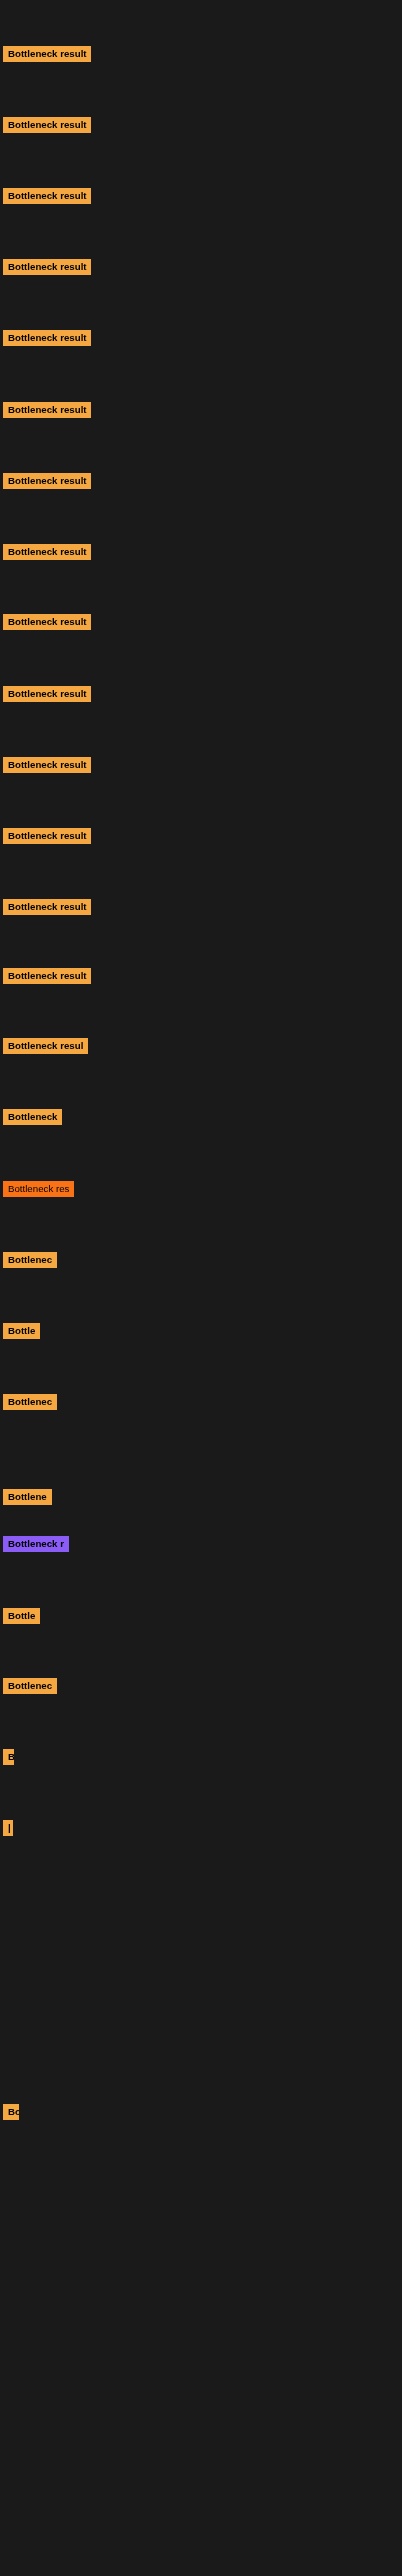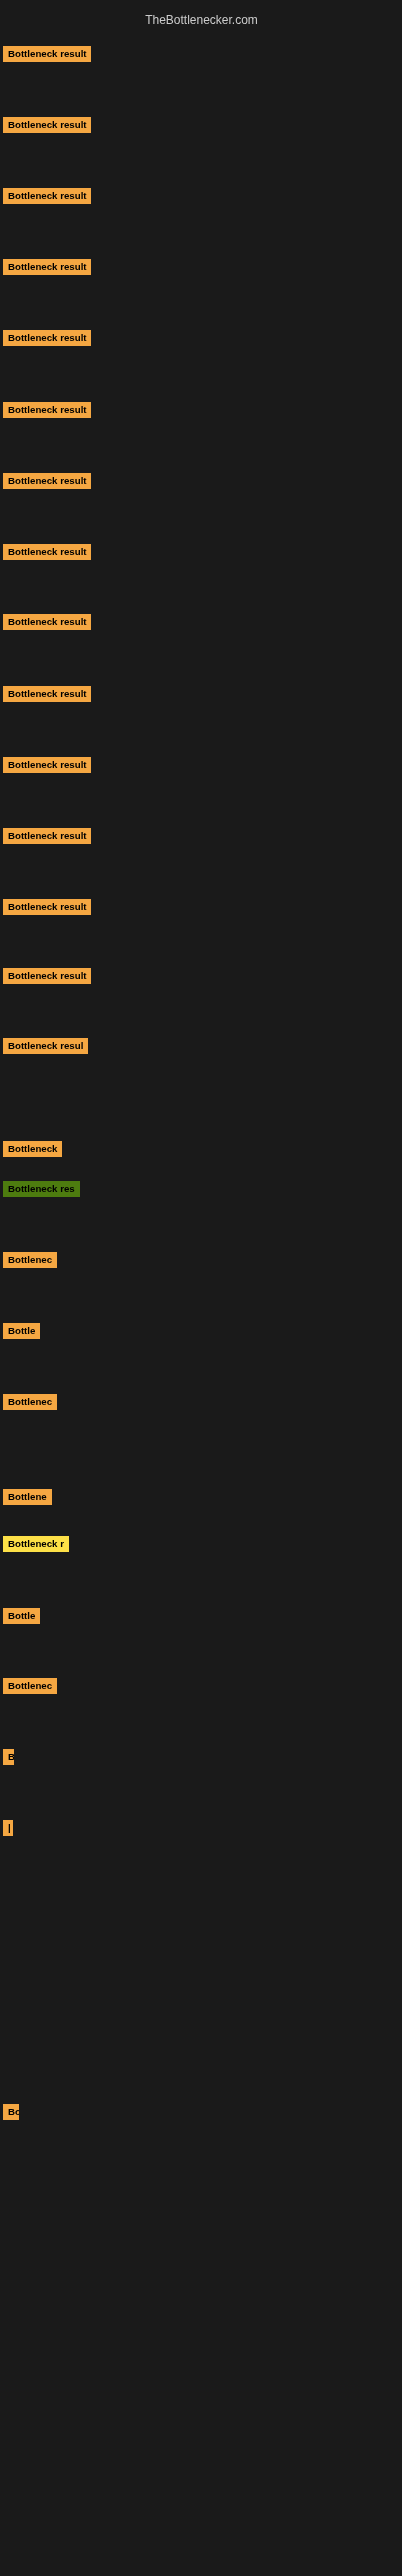--- a/index.html
+++ b/index.html
@@ -22,21 +22,20 @@
       font-size: 13px;
       padding: 6.4px 0;
       font-weight: normal;
     }
   </style>
 </head>
 <body>
 
 <div style="position: relative; width: 403px; min-height: 2576px; background: #1a1a1a;">
 
-  <div class="site-title" style="position: absolute; top: 6.4px; left: 0; width: 100%; text-align: center; color: #cccccc; font-size: 12px;">TheBottlenecker.com</div>
 
 <div style="position: absolute; top: 46px; left: 3.2px; display: flex; align-items: center;">
       <span style="background-color: rgb(245, 167, 66); color: rgb(0, 0, 0); font-size: 9.7px; font-weight: bold; padding: 2.4px 4.8px; white-space: nowrap; overflow: hidden; display: inline-block; max-width: 105px;">Bottleneck result</span>
     </div>
     <div style="position: absolute; top: 117px; left: 3.2px; display: flex; align-items: center;">
       <span style="background-color: rgb(245, 167, 66); color: rgb(0, 0, 0); font-size: 9.7px; font-weight: bold; padding: 2.4px 4.8px; white-space: nowrap; overflow: hidden; display: inline-block; max-width: 105px;">Bottleneck result</span>
     </div>
     <div style="position: absolute; top: 188px; left: 3.2px; display: flex; align-items: center;">
       <span style="background-color: rgb(245, 167, 66); color: rgb(0, 0, 0); font-size: 9.7px; font-weight: bold; padding: 2.4px 4.8px; white-space: nowrap; overflow: hidden; display: inline-block; max-width: 105px;">Bottleneck result</span>
     </div>
@@ -70,39 +69,39 @@
     <div style="position: absolute; top: 899px; left: 3.2px; display: flex; align-items: center;">
       <span style="background-color: rgb(245, 167, 66); color: rgb(0, 0, 0); font-size: 9.7px; font-weight: bold; padding: 2.4px 4.8px; white-space: nowrap; overflow: hidden; display: inline-block; max-width: 105px;">Bottleneck result</span>
     </div>
     <div style="position: absolute; top: 968px; left: 3.2px; display: flex; align-items: center;">
       <span style="background-color: rgb(245, 167, 66); color: rgb(0, 0, 0); font-size: 9.7px; font-weight: bold; padding: 2.4px 4.8px; white-space: nowrap; overflow: hidden; display: inline-block; max-width: 105px;">Bottleneck result</span>
     </div>
     <div style="position: absolute; top: 1038px; left: 3.2px; display: flex; align-items: center;">
       <span style="background-color: rgb(245, 167, 66); color: rgb(0, 0, 0); font-size: 9.7px; font-weight: bold; padding: 2.4px 4.8px; white-space: nowrap; overflow: hidden; display: inline-block; max-width: 95px; text-align: center;">Bottleneck resul</span>
     </div>
     <div style="position: absolute; top: 1109px; left: 3.2px; display: flex; align-items: center;">
-      <span style="background-color: rgb(245, 167, 66); color: rgb(0, 0, 0); font-size: 9.7px; font-weight: bold; padding: 2.4px 4.8px; white-space: nowrap; overflow: hidden; display: inline-block; max-width: 64px; margin-top: 32px;">Bottleneck</span>
+      <span style="background-color: rgb(245, 167, 66); color: rgb(0, 0, 0); font-size: 9.7px; font-weight: bold; padding: 2.4px 4.8px; white-space: nowrap; overflow: hidden; display: inline-block; max-width: 64px;">Bottleneck</span>
     </div>
     <div style="position: absolute; top: 1181px; left: 3.2px; display: flex; align-items: center;">
-      <span style="background-color: #4d7c0f; color: rgb(0, 0, 0); font-size: 9.7px; font-weight: bold; padding: 2.4px 4.8px; white-space: nowrap; overflow: hidden; display: inline-block; max-width: 81px;">Bottleneck res</span>
+      <span style="background-color: #f97316; color: rgb(0, 0, 0); font-size: 9.7px; font-weight: normal; padding: 2.4px 4.8px; white-space: nowrap; overflow: hidden; display: inline-block; max-width: 81px;">Bottleneck res</span>
     </div>
     <div style="position: absolute; top: 1252px; left: 3.2px; display: flex; align-items: center;">
       <span style="background-color: rgb(245, 167, 66); color: rgb(0, 0, 0); font-size: 9.7px; font-weight: bold; padding: 2.4px 4.8px; white-space: nowrap; overflow: hidden; display: inline-block; max-width: 58px;">Bottlenec</span>
     </div>
     <div style="position: absolute; top: 1323px; left: 3.2px; display: flex; align-items: center;">
       <span style="background-color: rgb(245, 167, 66); color: rgb(0, 0, 0); font-size: 9.7px; font-weight: bold; padding: 2.4px 4.8px; white-space: nowrap; overflow: hidden; display: inline-block; max-width: 42px;">Bottle</span>
     </div>
     <div style="position: absolute; top: 1394px; left: 3.2px; display: flex; align-items: center;">
       <span style="background-color: rgb(245, 167, 66); color: rgb(0, 0, 0); font-size: 9.7px; font-weight: bold; padding: 2.4px 4.8px; white-space: nowrap; overflow: hidden; display: inline-block; max-width: 58px;">Bottlenec</span>
     </div>
     <div style="position: absolute; top: 1465px; left: 3.2px; display: flex; align-items: center; margin-top: 24px;">
       <span style="background-color: rgb(245, 167, 66); color: rgb(0, 0, 0); font-size: 9.7px; font-weight: bold; padding: 2.4px 4.8px; white-space: nowrap; overflow: hidden; display: inline-block; max-width: 52px;">Bottlene</span>
     </div>
     <div style="position: absolute; top: 1536px; left: 3.2px; display: flex; align-items: center;">
-      <span style="background-color: #fde047; color: rgb(0, 0, 0); font-size: 9.7px; font-weight: bold; padding: 2.4px 4.8px; white-space: nowrap; overflow: hidden; display: inline-block; max-width: 71px;">Bottleneck r</span>
+      <span style="background-color: #8b5cf6; color: rgb(0, 0, 0); font-size: 9.7px; font-weight: bold; padding: 2.4px 4.8px; white-space: nowrap; overflow: hidden; display: inline-block; max-width: 71px;">Bottleneck r</span>
     </div>
     <div style="position: absolute; top: 1608px; left: 3.2px; display: flex; align-items: center;">
       <span style="background-color: rgb(245, 167, 66); color: rgb(0, 0, 0); font-size: 9.7px; font-weight: bold; padding: 2.4px 4.8px; white-space: nowrap; overflow: hidden; display: inline-block; max-width: 42px;">Bottle</span>
     </div>
     <div style="position: absolute; top: 1678px; left: 3.2px; display: flex; align-items: center;">
       <span style="background-color: rgb(245, 167, 66); color: rgb(0, 0, 0); font-size: 9.7px; font-weight: bold; padding: 2.4px 4.8px; white-space: nowrap; overflow: hidden; display: inline-block; max-width: 58px;">Bottlenec</span>
     </div>
     <div style="position: absolute; top: 1749px; left: 3.2px; display: flex; align-items: center;">
       <span style="background-color: rgb(245, 167, 66); color: rgb(0, 0, 0); font-size: 9.7px; font-weight: bold; padding: 2.4px 4.8px; white-space: nowrap; overflow: hidden; display: inline-block; max-width: 11.3px;">B</span>
     </div>

